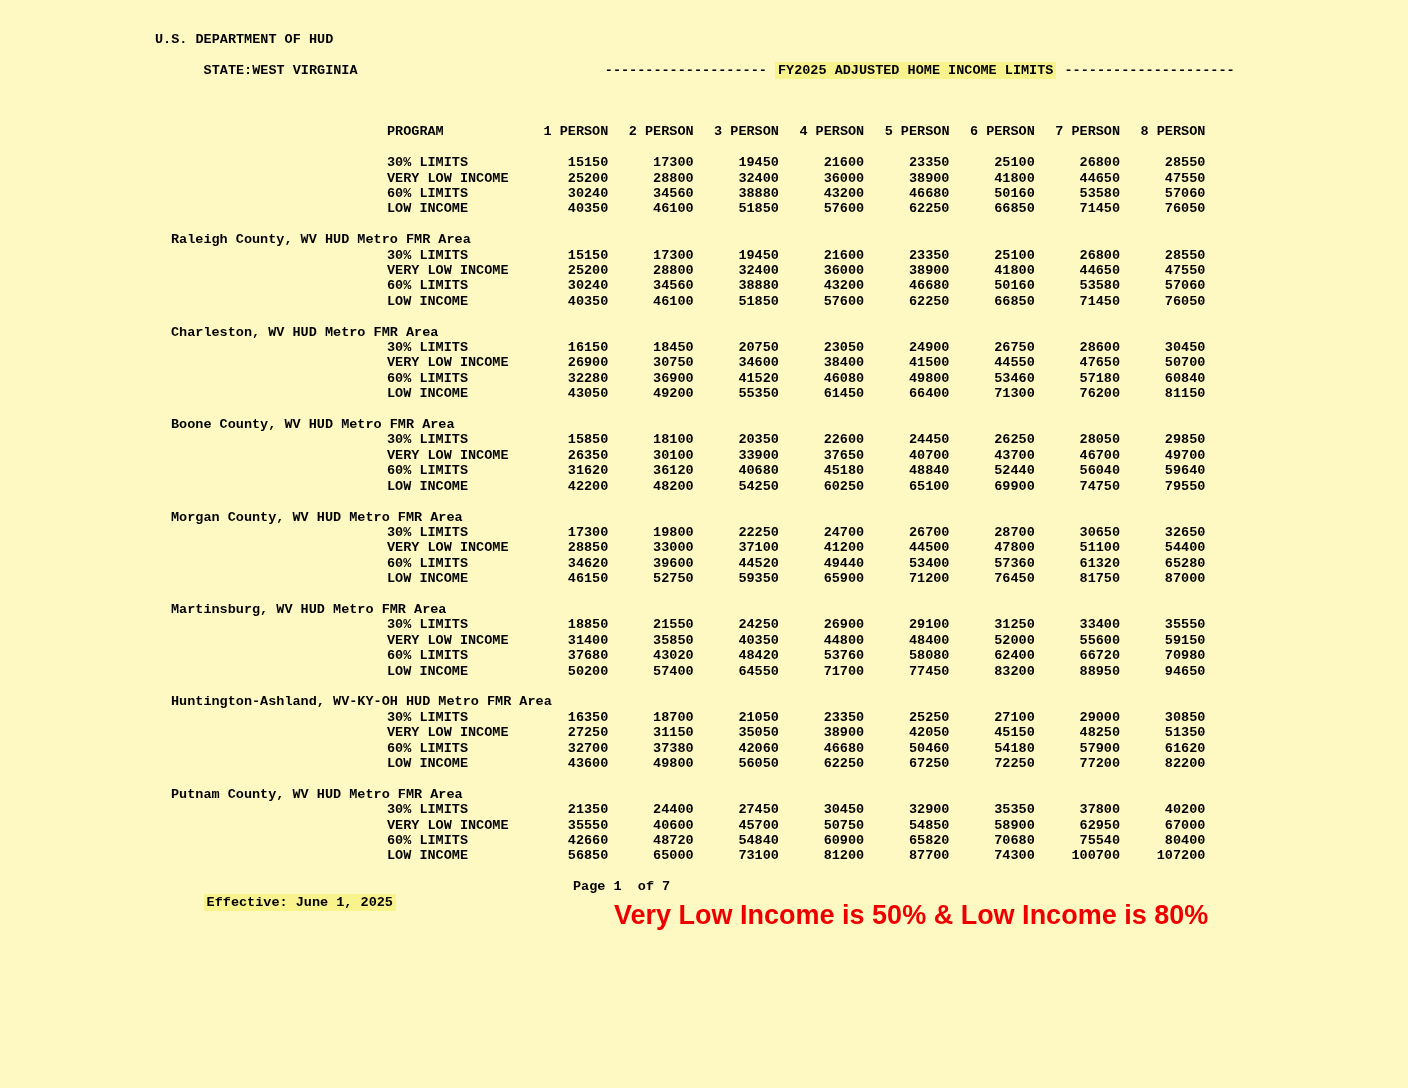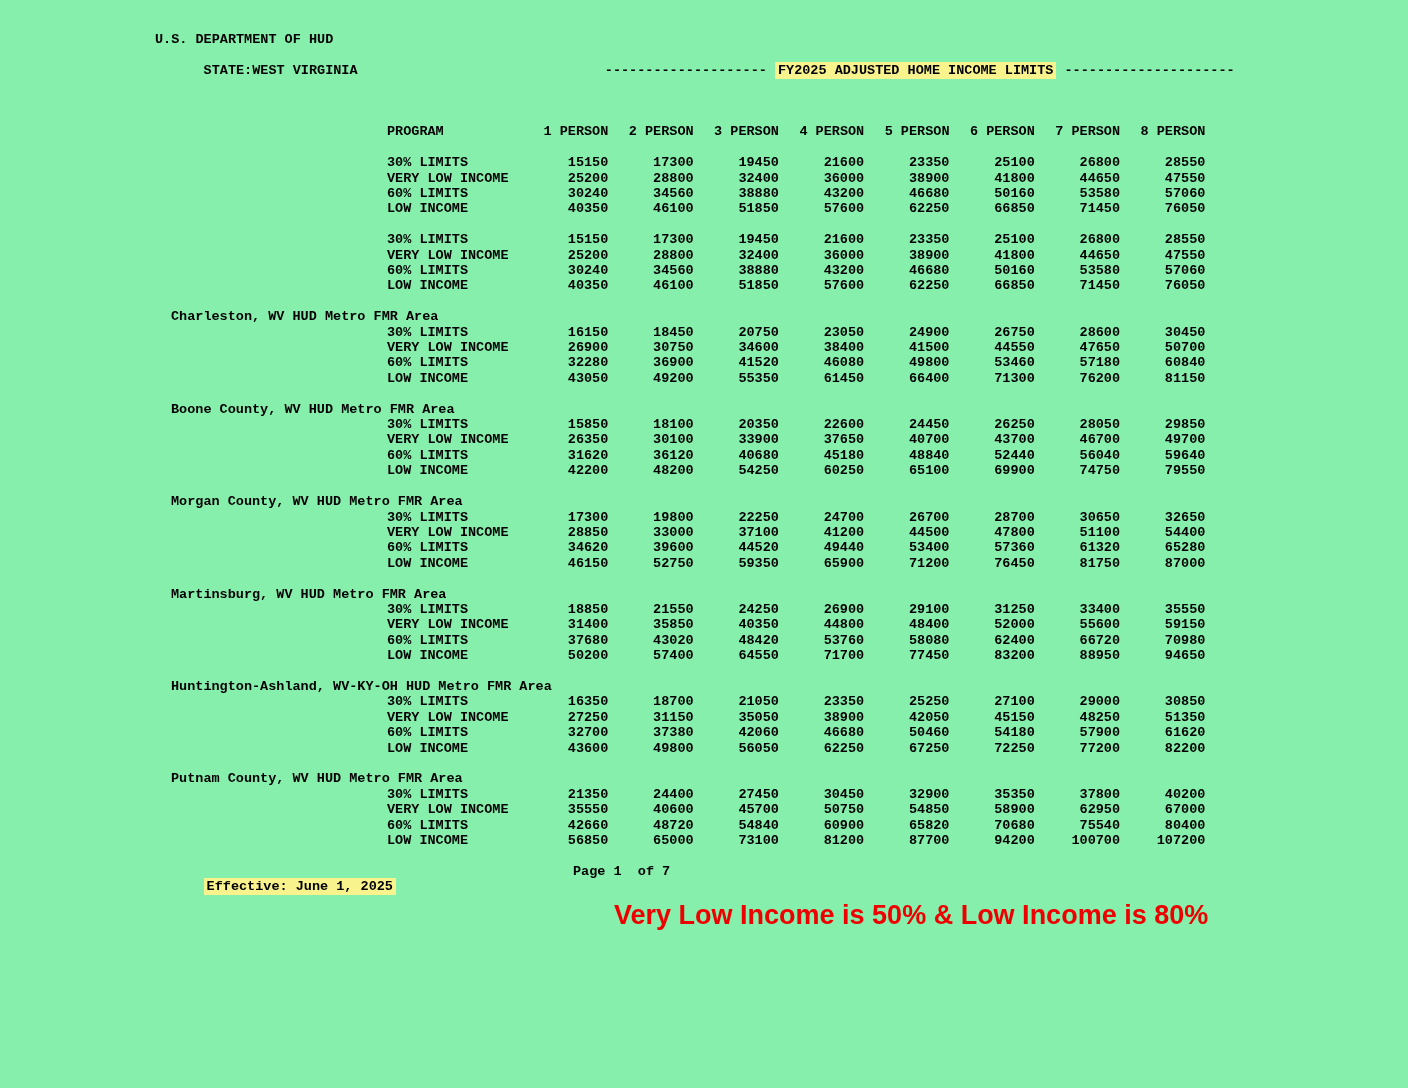--- a/index.html
+++ b/index.html
@@ -1,17 +1,17 @@
 <!DOCTYPE html>
 <html><head>
 <meta charset="utf-8">
 <style>
   html,body{margin:0;padding:0;background:#ffffff;}
   .page{
-    position:relative;width:1408px;height:1088px;background:#86efac;
+    position:relative;width:1408px;height:1088px;background:#fef9c3;
     font-family:"Liberation Mono",monospace;font-weight:bold;
     font-size:13.5px;line-height:15.4px;color:#000;overflow:hidden;
   }
   .content{position:absolute;left:155px;top:32px;width:1110px;}
   .line{white-space:pre;}
   .hdr-line2{position:relative;white-space:pre;}
   .title-seg{position:absolute;left:385px;top:0;white-space:pre;}
   .hl{background:#F9F38E;padding:1px 3px;}
   .spacer{height:15.4px;}
   .grid-row{display:grid;grid-template-columns:368px repeat(8,85.3px);}
@@ -99,20 +99,21 @@
             <span class="cell">46100</span>
             <span class="cell">51850</span>
             <span class="cell">57600</span>
             <span class="cell">62250</span>
             <span class="cell">66850</span>
             <span class="cell">71450</span>
             <span class="cell">76050</span>
           </div>
         </div>
         <div class="section">
+          <div class="area">Raleigh County, WV HUD Metro FMR Area</div>
           <div class="grid-row">
             <span class="rlabel">30% LIMITS</span>
             <span class="cell">15150</span>
             <span class="cell">17300</span>
             <span class="cell">19450</span>
             <span class="cell">21600</span>
             <span class="cell">23350</span>
             <span class="cell">25100</span>
             <span class="cell">26800</span>
             <span class="cell">28550</span>
@@ -421,21 +422,21 @@
             <span class="cell">75540</span>
             <span class="cell">80400</span>
           </div>
           <div class="grid-row">
             <span class="rlabel">LOW INCOME</span>
             <span class="cell">56850</span>
             <span class="cell">65000</span>
             <span class="cell">73100</span>
             <span class="cell">81200</span>
             <span class="cell">87700</span>
-            <span class="cell">94200</span>
+            <span class="cell">74300</span>
             <span class="cell">100700</span>
             <span class="cell">107200</span>
           </div>
         </div>
       </div>
 
     <div class="footer-row">
       <span class="hl">Effective: June 1, 2025</span>
       <span class="page-label">Page 1  of 7</span>
     </div>

